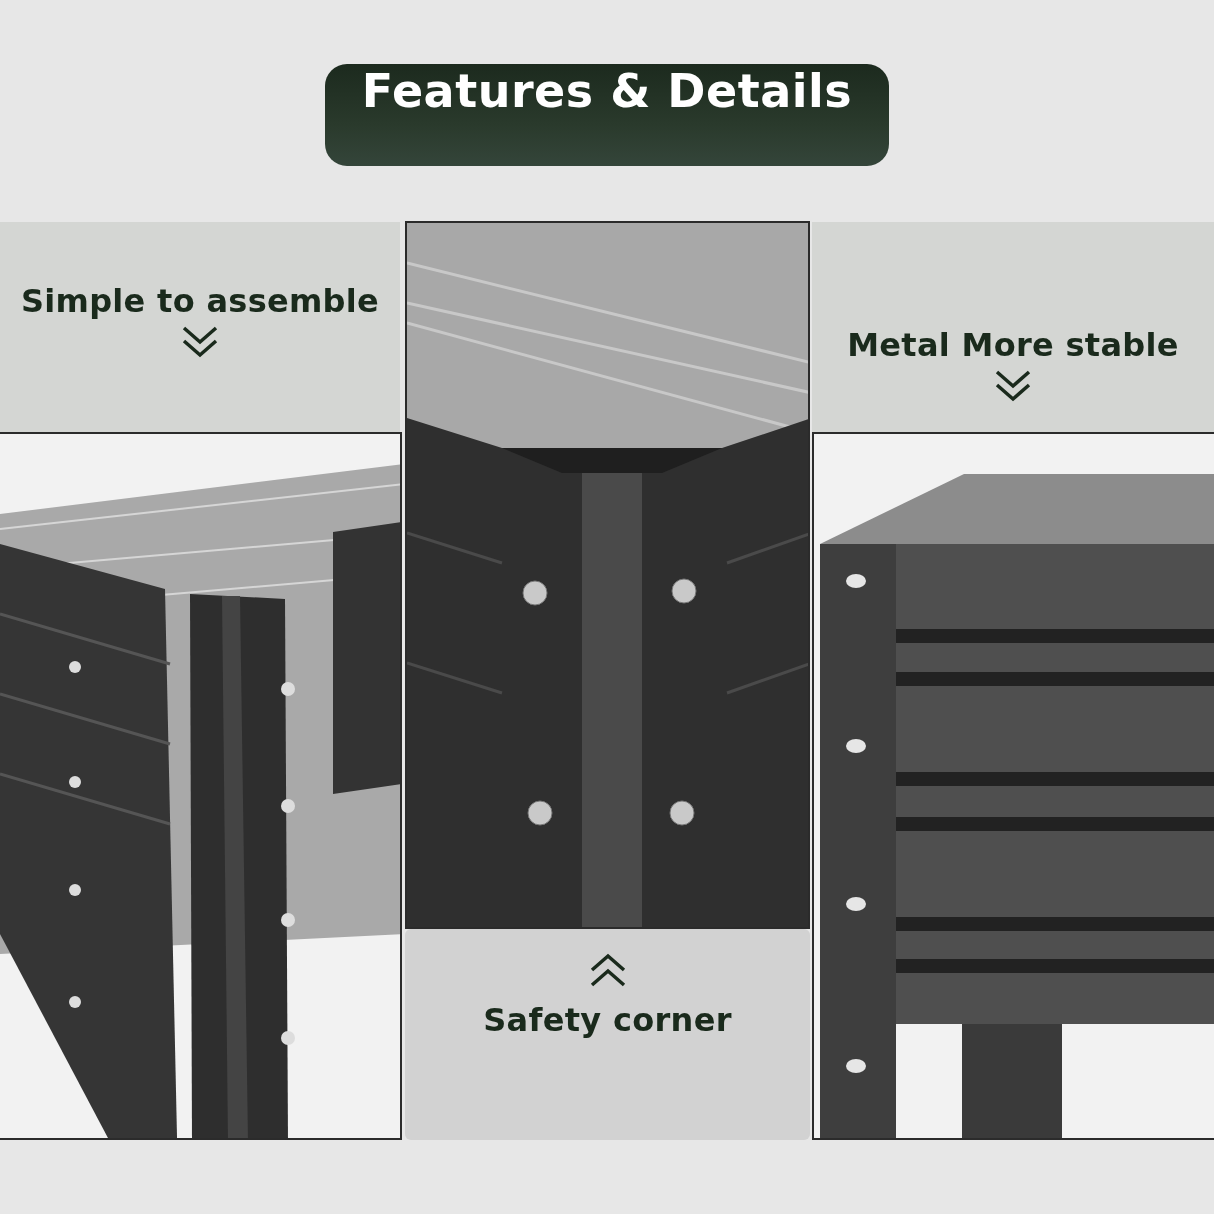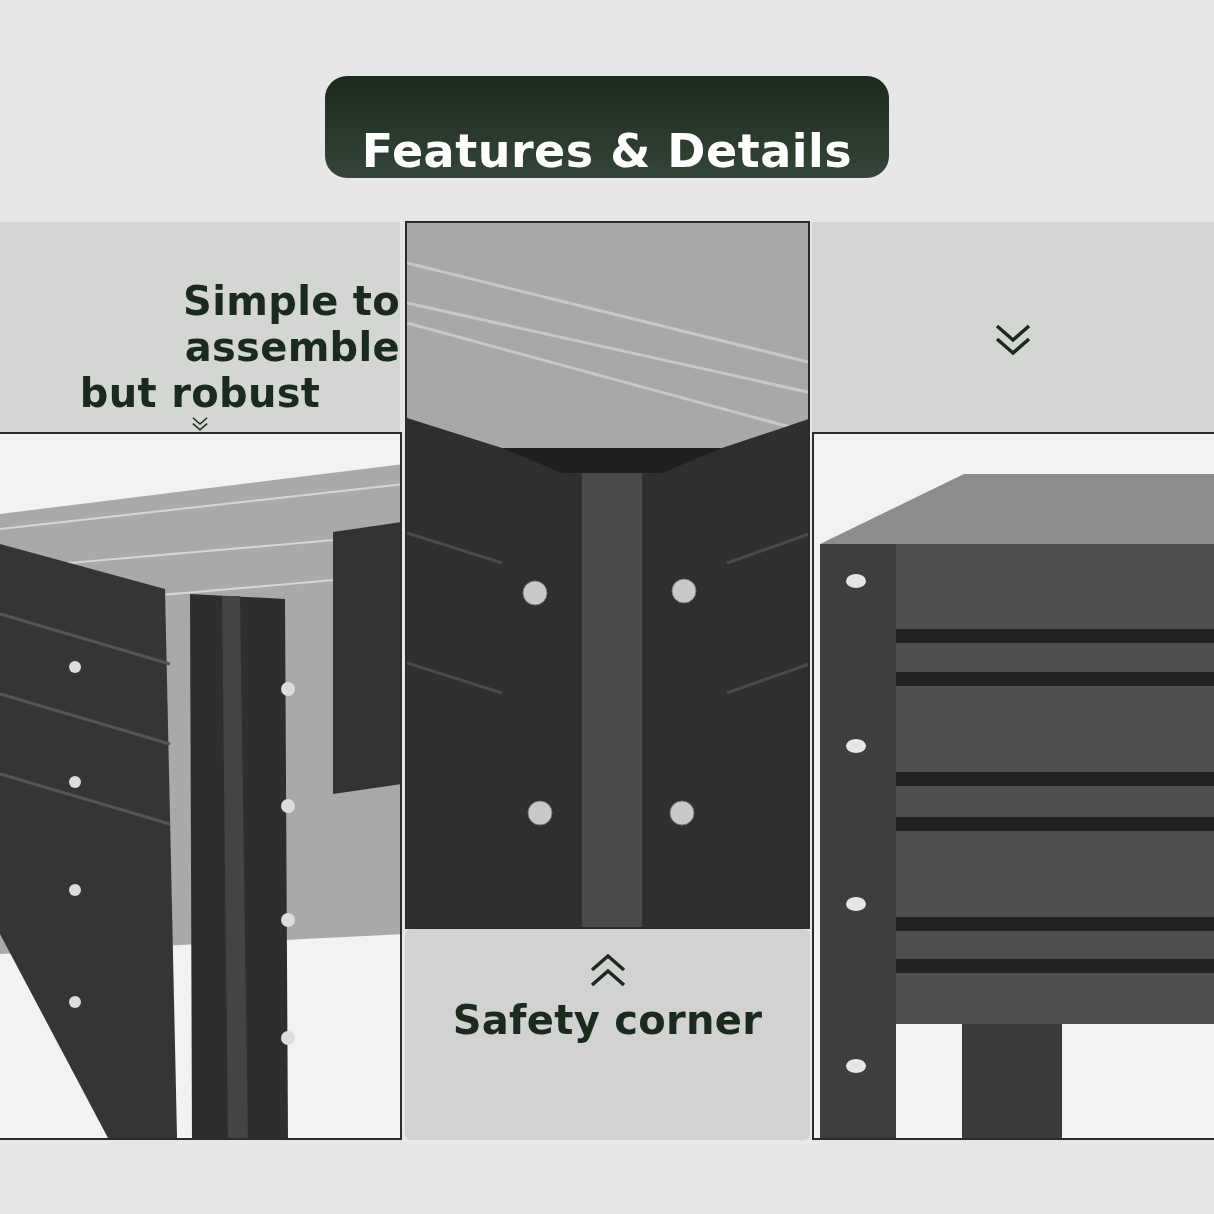--- a/index.html
+++ b/index.html
@@ -1,35 +1,34 @@
 <!DOCTYPE html>
 <html><head>
 <meta charset="utf-8">
 <style>
   html,body{margin:0;padding:0;}
   body{width:1214px;height:1214px;background:#e7e7e7;position:relative;overflow:hidden;font-family:"DejaVu Sans","Liberation Sans",sans-serif;}
-  .title-pill{position:absolute;left:325px;top:76px;width:564px;height:102px;border-radius:22px;
-    background:linear-gradient(180deg,#1c2a1e 0%,#2a3a2c 60%,#34453a 100%);display:flex;align-items:flex-end;justify-content:center;}
+  .title-pill{position:absolute;left:325px;top:64px;width:564px;height:102px;border-radius:22px;
+    background:linear-gradient(180deg,#1c2a1e 0%,#2a3a2c 60%,#34453a 100%);display:flex;align-items:flex-start;justify-content:center;}
   .title-pill span{color:#fff;font-weight:bold;font-size:46px;letter-spacing:0.5px;}
   .label-panel{position:absolute;background:#d4d6d3;display:flex;flex-direction:column;align-items:center;color:#1a2a1c;font-weight:bold;}
-  .label-text{font-size:40px;line-height:46px;text-align:right;letter-spacing:0.3px;}
+  .label-text{font-size:32px;line-height:46px;text-align:right;letter-spacing:0.3px;}
   .chev{width:40px;height:36px;}
   .img-frame{position:absolute;border:2px solid #2b2b2b;box-sizing:border-box;overflow:hidden;}
   svg{display:block;}
 </style>
 </head>
 <body>
 
 <div class="title-pill">
   <span>Features &amp; Details</span>
 </div>
 
 <div class="label-panel" style="left:0;top:222px;width:400px;height:210px;padding-top:56px;box-sizing:border-box;">
   <div class="label-text">Simple to assemble</div>
-  <div class="label-text">but robust</div>
   <svg class="chev" viewBox="0 0 40 36">
       <polyline points="4,4 20,18 36,4" fill="none" stroke="#1a2a1c" stroke-width="3.5"></polyline>
       <polyline points="4,17 20,31 36,17" fill="none" stroke="#1a2a1c" stroke-width="3.5"></polyline>
     </svg>
 </div>
 
 <div class="img-frame" style="left:-2px;top:432px;width:404px;height:708px;background:#f2f2f2;">
   <svg width="404" height="708" viewBox="0 0 404 708">
     <polygon points="0,80 404,30 404,500 0,520" fill="#a9a9a9"></polygon>
     <g stroke="#d6d6d6" stroke-width="2">
@@ -86,20 +85,21 @@
 
 <div class="label-panel" style="left:405px;top:929px;width:405px;height:211px;padding-top:24px;box-sizing:border-box;background:#d2d2d2;border-radius:6px;">
   <svg class="chev" viewBox="0 0 40 36">
       <polyline points="4,17 20,3 36,17" fill="none" stroke="#1a2a1c" stroke-width="3.5"></polyline>
       <polyline points="4,32 20,18 36,32" fill="none" stroke="#1a2a1c" stroke-width="3.5"></polyline>
     </svg>
   <div class="label-text" style="margin-top:8px;">Safety corner</div>
 </div>
 
 <div class="label-panel" style="left:812px;top:222px;width:402px;height:210px;padding-top:100px;box-sizing:border-box;">
+  <div class="label-text">Metal More stable</div>
   <svg class="chev" viewBox="0 0 40 36">
       <polyline points="4,4 20,18 36,4" fill="none" stroke="#1a2a1c" stroke-width="3.5"></polyline>
       <polyline points="4,17 20,31 36,17" fill="none" stroke="#1a2a1c" stroke-width="3.5"></polyline>
     </svg>
 </div>
 
 <div class="img-frame" style="left:812px;top:432px;width:404px;height:708px;background:#f2f2f2;">
   <svg width="404" height="708" viewBox="0 0 404 708">
     <polygon points="6,110 150,40 404,40 404,110" fill="#8c8c8c"></polygon>
     <rect x="6" y="110" width="76" height="598" fill="#3e3e3e"></rect>

